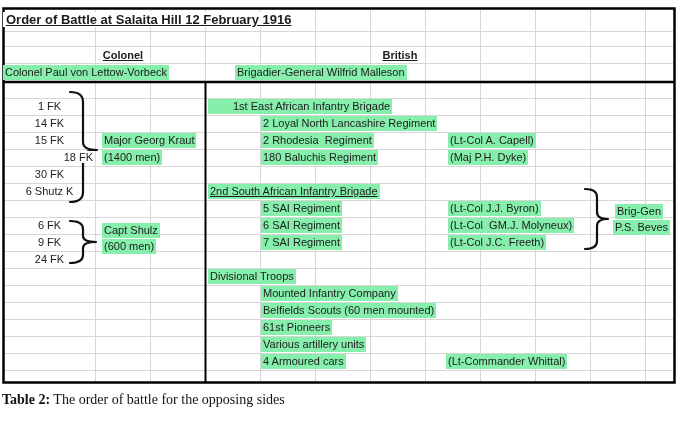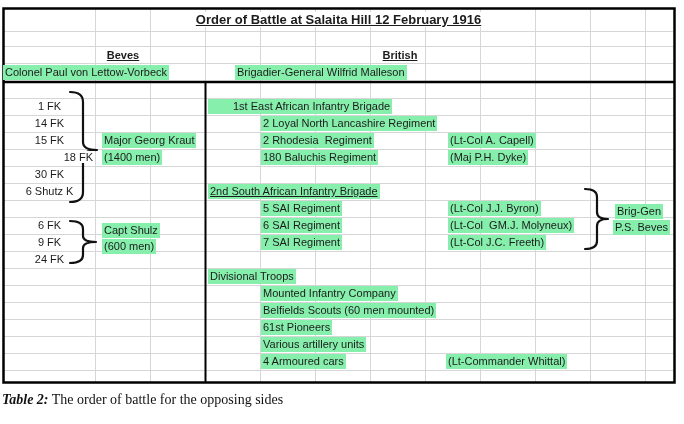--- a/index.html
+++ b/index.html
@@ -4,26 +4,26 @@
 <style>
   html,body{margin:0;padding:0;background:#ffffff;}
   #stage{position:relative;width:684px;height:424px;background:#ffffff;overflow:hidden;
          font-family:"Liberation Sans",sans-serif;color:#1c1c1c;}
   #gridsvg{position:absolute;left:0;top:0;}
   .cell{position:absolute;font:11px/15px "Liberation Sans",sans-serif;white-space:pre;
         background:#86efac;padding:0 2px;color:#1c1c1c;}
   .wrap{position:absolute;text-align:center;font:11px/15px "Liberation Sans",sans-serif;}
   .wrap>span{background:#ffffff;white-space:pre;padding:0 2px;}
   .hd{font-weight:bold;text-decoration:underline;}
-  .title-wrap{position:absolute;left:3px;top:11px;width:671px;text-align:center;
+  .title-wrap{position:absolute;left:3px;top:11px;width:671px;text-align:left;
               font:bold 13px/18px "Liberation Sans",sans-serif;}
   .title-wrap>span{background:#ffffff;text-decoration:underline;padding:0 3px;white-space:pre;}
   #caption{position:absolute;left:2px;top:390px;font:14px/20px "Liberation Serif",serif;
            color:#111111;white-space:pre;}
-  #caption .cap-label{font-weight:bold;font-style:italic;}
+  #caption .cap-label{font-weight:bold;}
 </style>
 </head>
 <body>
 
 <div id="stage">
 
   <svg id="gridsvg" width="684" height="424" viewBox="0 0 684 424">
     <g id="glines" stroke="#d6d6d6" stroke-width="1">
         <line x1="95.5" x2="95.5" y1="9" y2="382"></line>
         <line x1="150.5" x2="150.5" y1="9" y2="382"></line>
@@ -60,21 +60,21 @@
     <rect x="3.5" y="8.5" width="671" height="374" fill="none" stroke="#000000" stroke-width="2.5"></rect>
     <line x1="3" y1="82" x2="674" y2="82" stroke="#000000" stroke-width="2.5"></line>
     <line x1="205.5" y1="82" x2="205.5" y2="382" stroke="#000000" stroke-width="2"></line>
     <path d="M 70,92 Q 83,92 83,102 L 83,142 Q 83,150 97,150 Q 83,150 83,158 L 83,192 Q 83,202 70,202" fill="none" stroke="#111111" stroke-width="2.2" stroke-linecap="round" stroke-linejoin="round"></path>
     <path d="M 70,221 Q 83,221 83,229 L 83,236 Q 83,242 96,242 Q 83,242 83,248 L 83,255 Q 83,263 70,263" fill="none" stroke="#111111" stroke-width="2.2" stroke-linecap="round" stroke-linejoin="round"></path>
     <path d="M 585,189 Q 597,189 597,197 L 597,212 Q 597,219 608,219 Q 597,219 597,226 L 597,241 Q 597,249 585,249" fill="none" stroke="#111111" stroke-width="2.2" stroke-linecap="round" stroke-linejoin="round"></path>
   </svg>
 
   <div class="title-wrap"><span>Order of Battle at Salaita Hill 12 February 1916</span></div>
 
-  <div class="wrap" style="left:95px;top:48px;width:56px;"><span class="hd">Beves</span></div>
+  <div class="wrap" style="left:95px;top:48px;width:56px;"><span class="hd">Colonel</span></div>
   <div class="wrap" style="left:350px;top:48px;width:100px;"><span class="hd">British</span></div>
 
   <div class="cell" style="left:3px;top:65px;">Colonel Paul von Lettow-Vorbeck</div>
   <div class="cell" style="left:235px;top:65px;">Brigadier-General Wilfrid Malleson</div>
 
   <div class="wrap" style="left:4px;top:99px;width:91px;"><span>1 FK</span></div>
   <div class="wrap" style="left:4px;top:116px;width:91px;"><span>14 FK</span></div>
   <div class="wrap" style="left:4px;top:133px;width:91px;"><span>15 FK</span></div>
   <div class="wrap" style="left:4px;top:150px;width:91px;text-align:right;"><span>18 FK</span></div>
   <div class="wrap" style="left:4px;top:167px;width:91px;"><span>30 FK</span></div>

